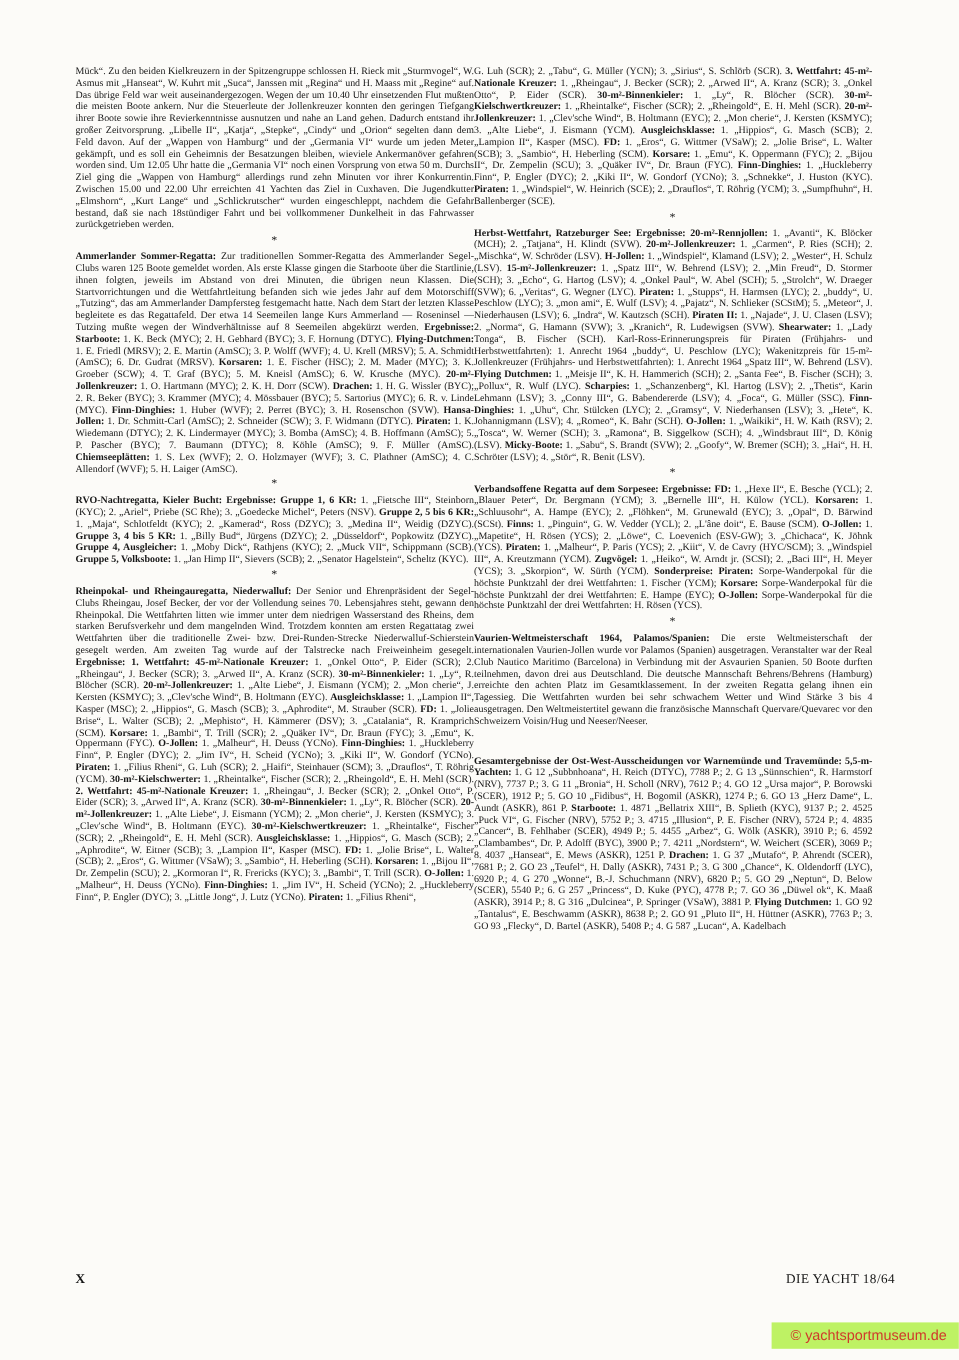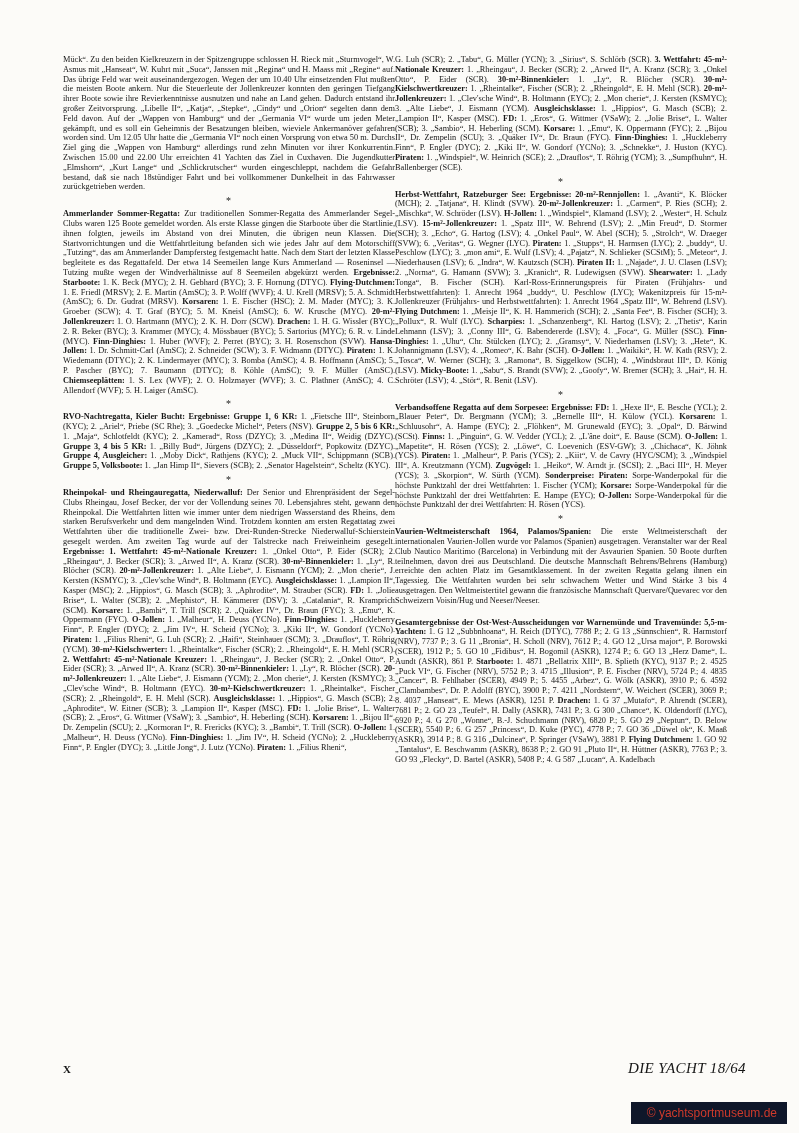--- a/index.html
+++ b/index.html
@@ -18,30 +18,30 @@
     width:332px;height:1000px;overflow:hidden;
     font-size:8.3px;line-height:9.8px;text-align:justify;
     -webkit-hyphens:auto;hyphens:auto;
   }
   .para{margin:0;}
   .para b{font-weight:bold;}
   .sep{
     text-align:center;font-size:10px;line-height:10px;
     padding:4px 0 3px 0;letter-spacing:1px;
   }
-  .gap-top{margin-top:12px;}
+  .gap-top{margin-top:24px;}
   .footer{
     position:absolute;left:63px;top:1060px;width:683px;
     display:flex;justify-content:space-between;align-items:baseline;
   }
   .footer .pagenum{font-weight:bold;font-size:11px;}
-  .footer .issue{font-size:15px;letter-spacing:.4px;font-style:italic;}
+  .footer .issue{font-size:11px;letter-spacing:.4px;}
   .watermark{
-    position:absolute;right:12px;top:1102px;
-    background:#0f172a;color:#cf3a2b;
+    position:absolute;right:0;top:1102px;
+    background:#bef264;color:#cf3a2b;
     font-family:"Liberation Sans", sans-serif;
     font-size:12px;line-height:14px;
     padding:4px 10px 4px 16px;white-space:nowrap;
   }
 </style>
 </head>
 <body>
 
 <div class="page">
 

